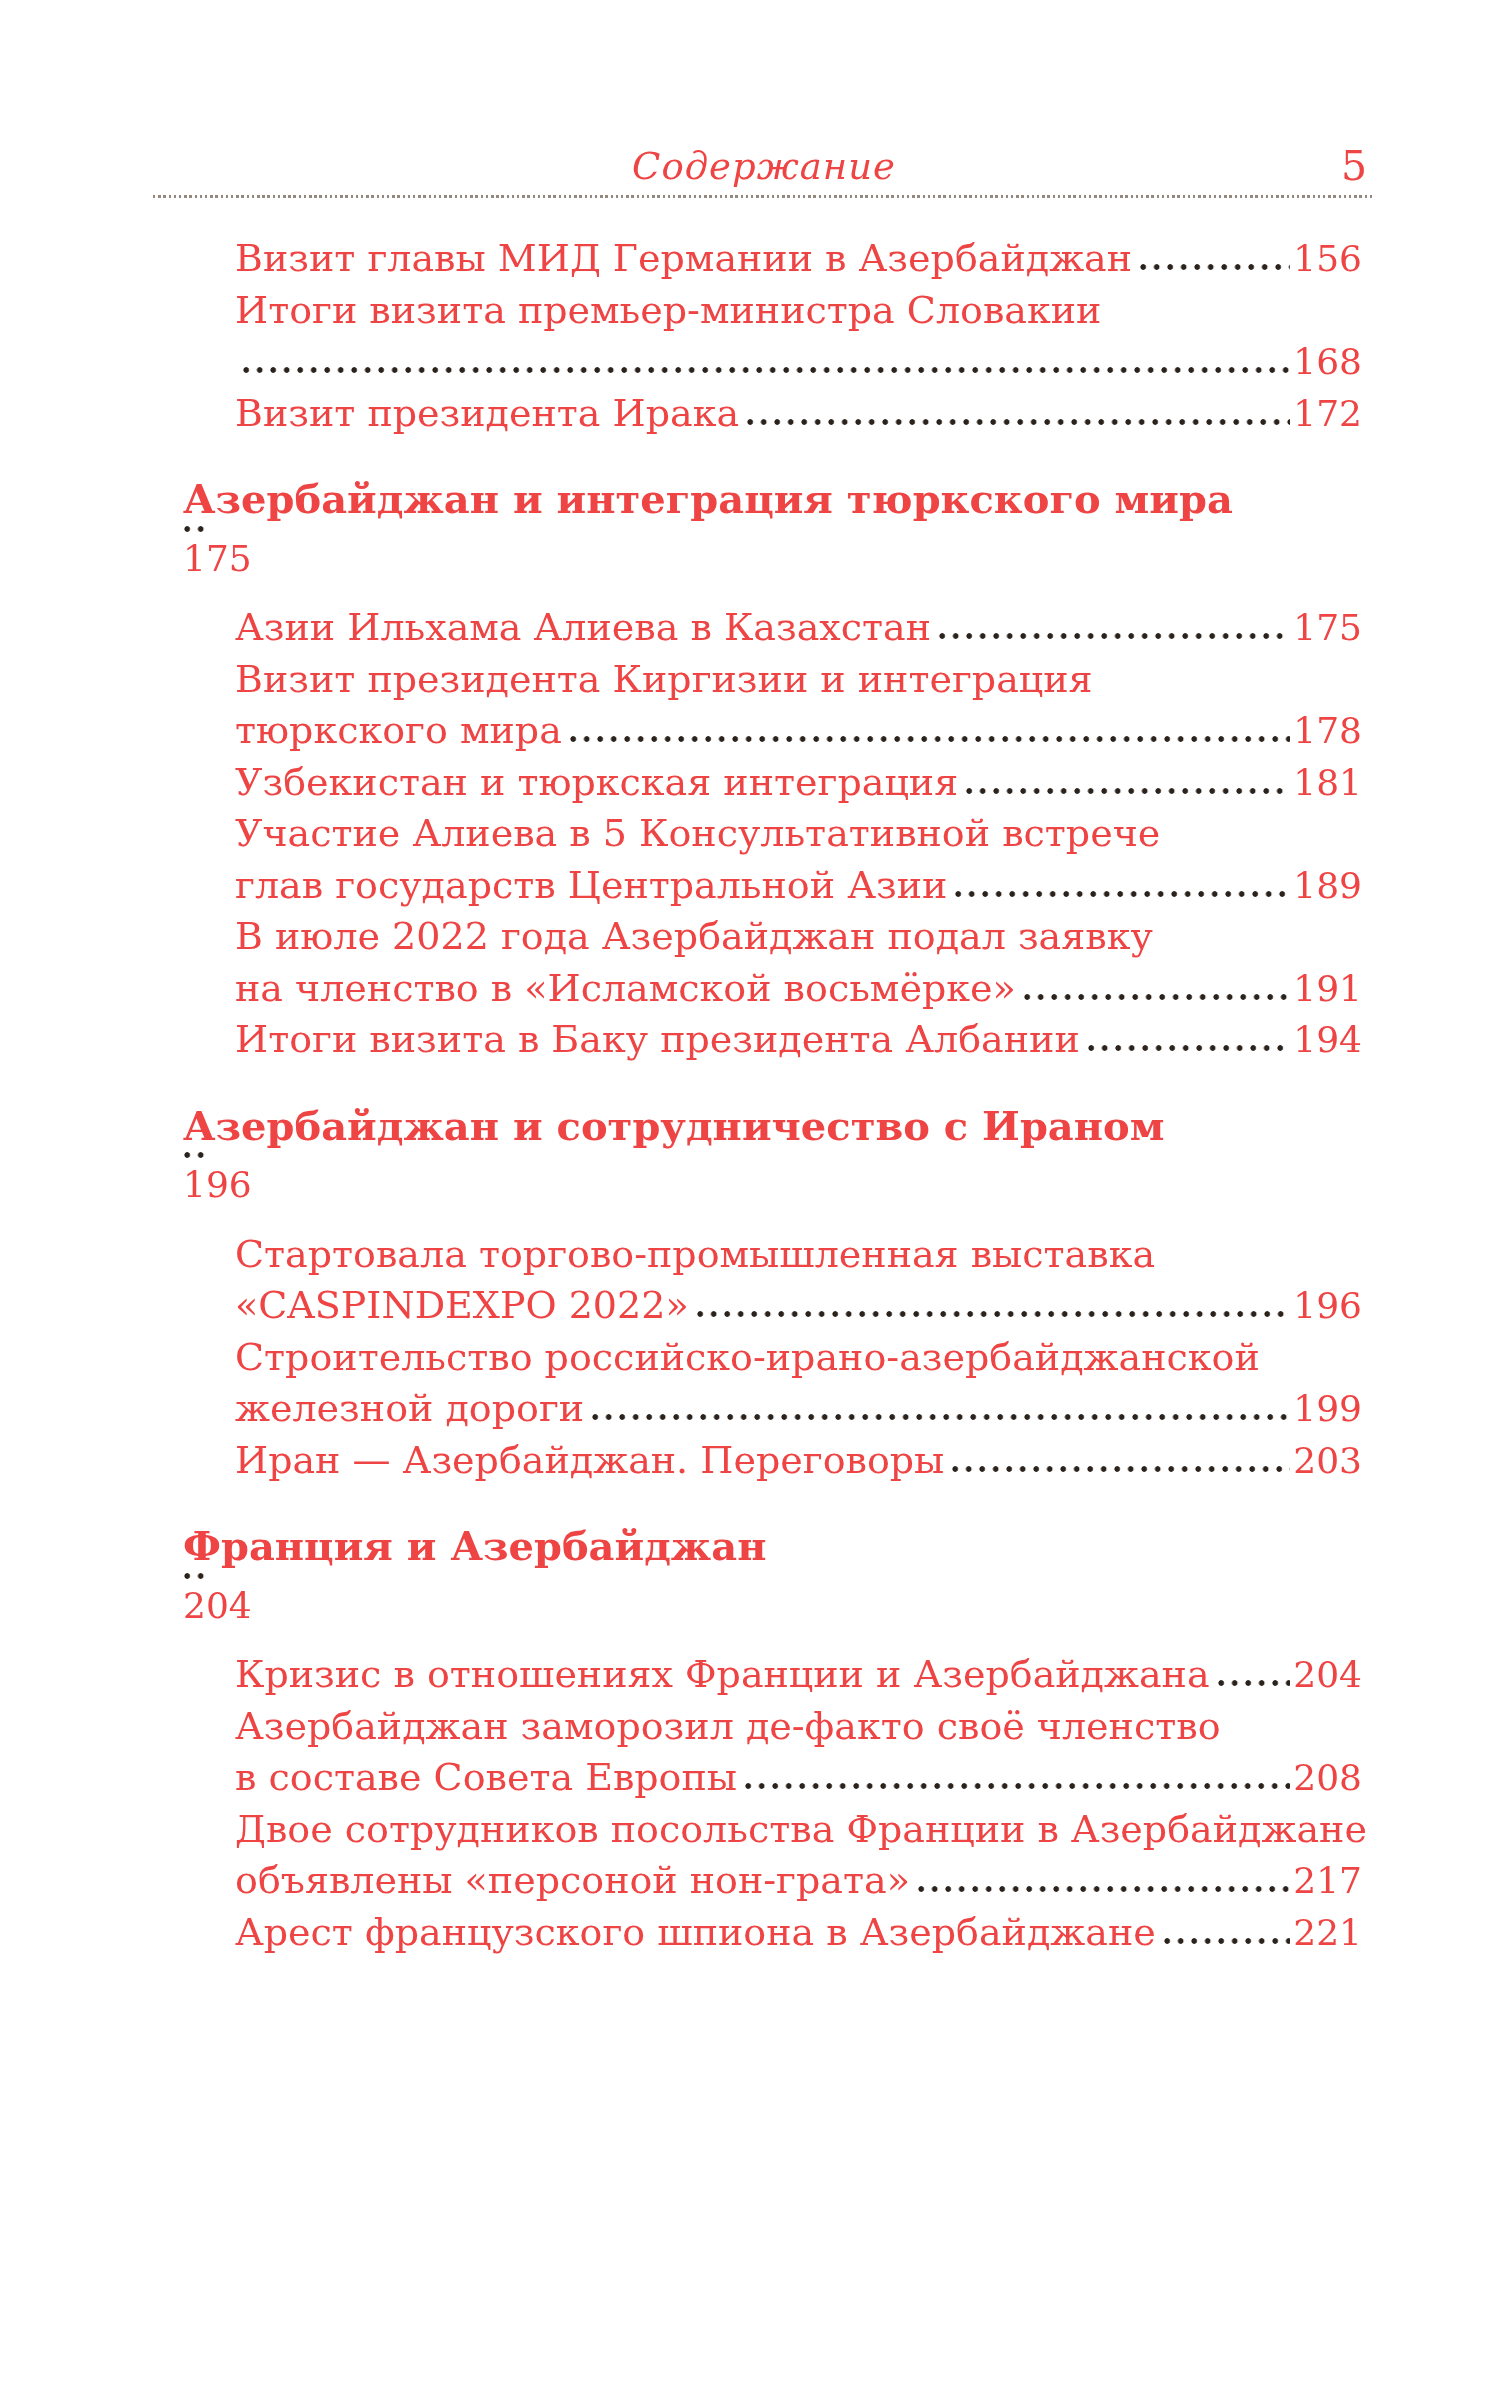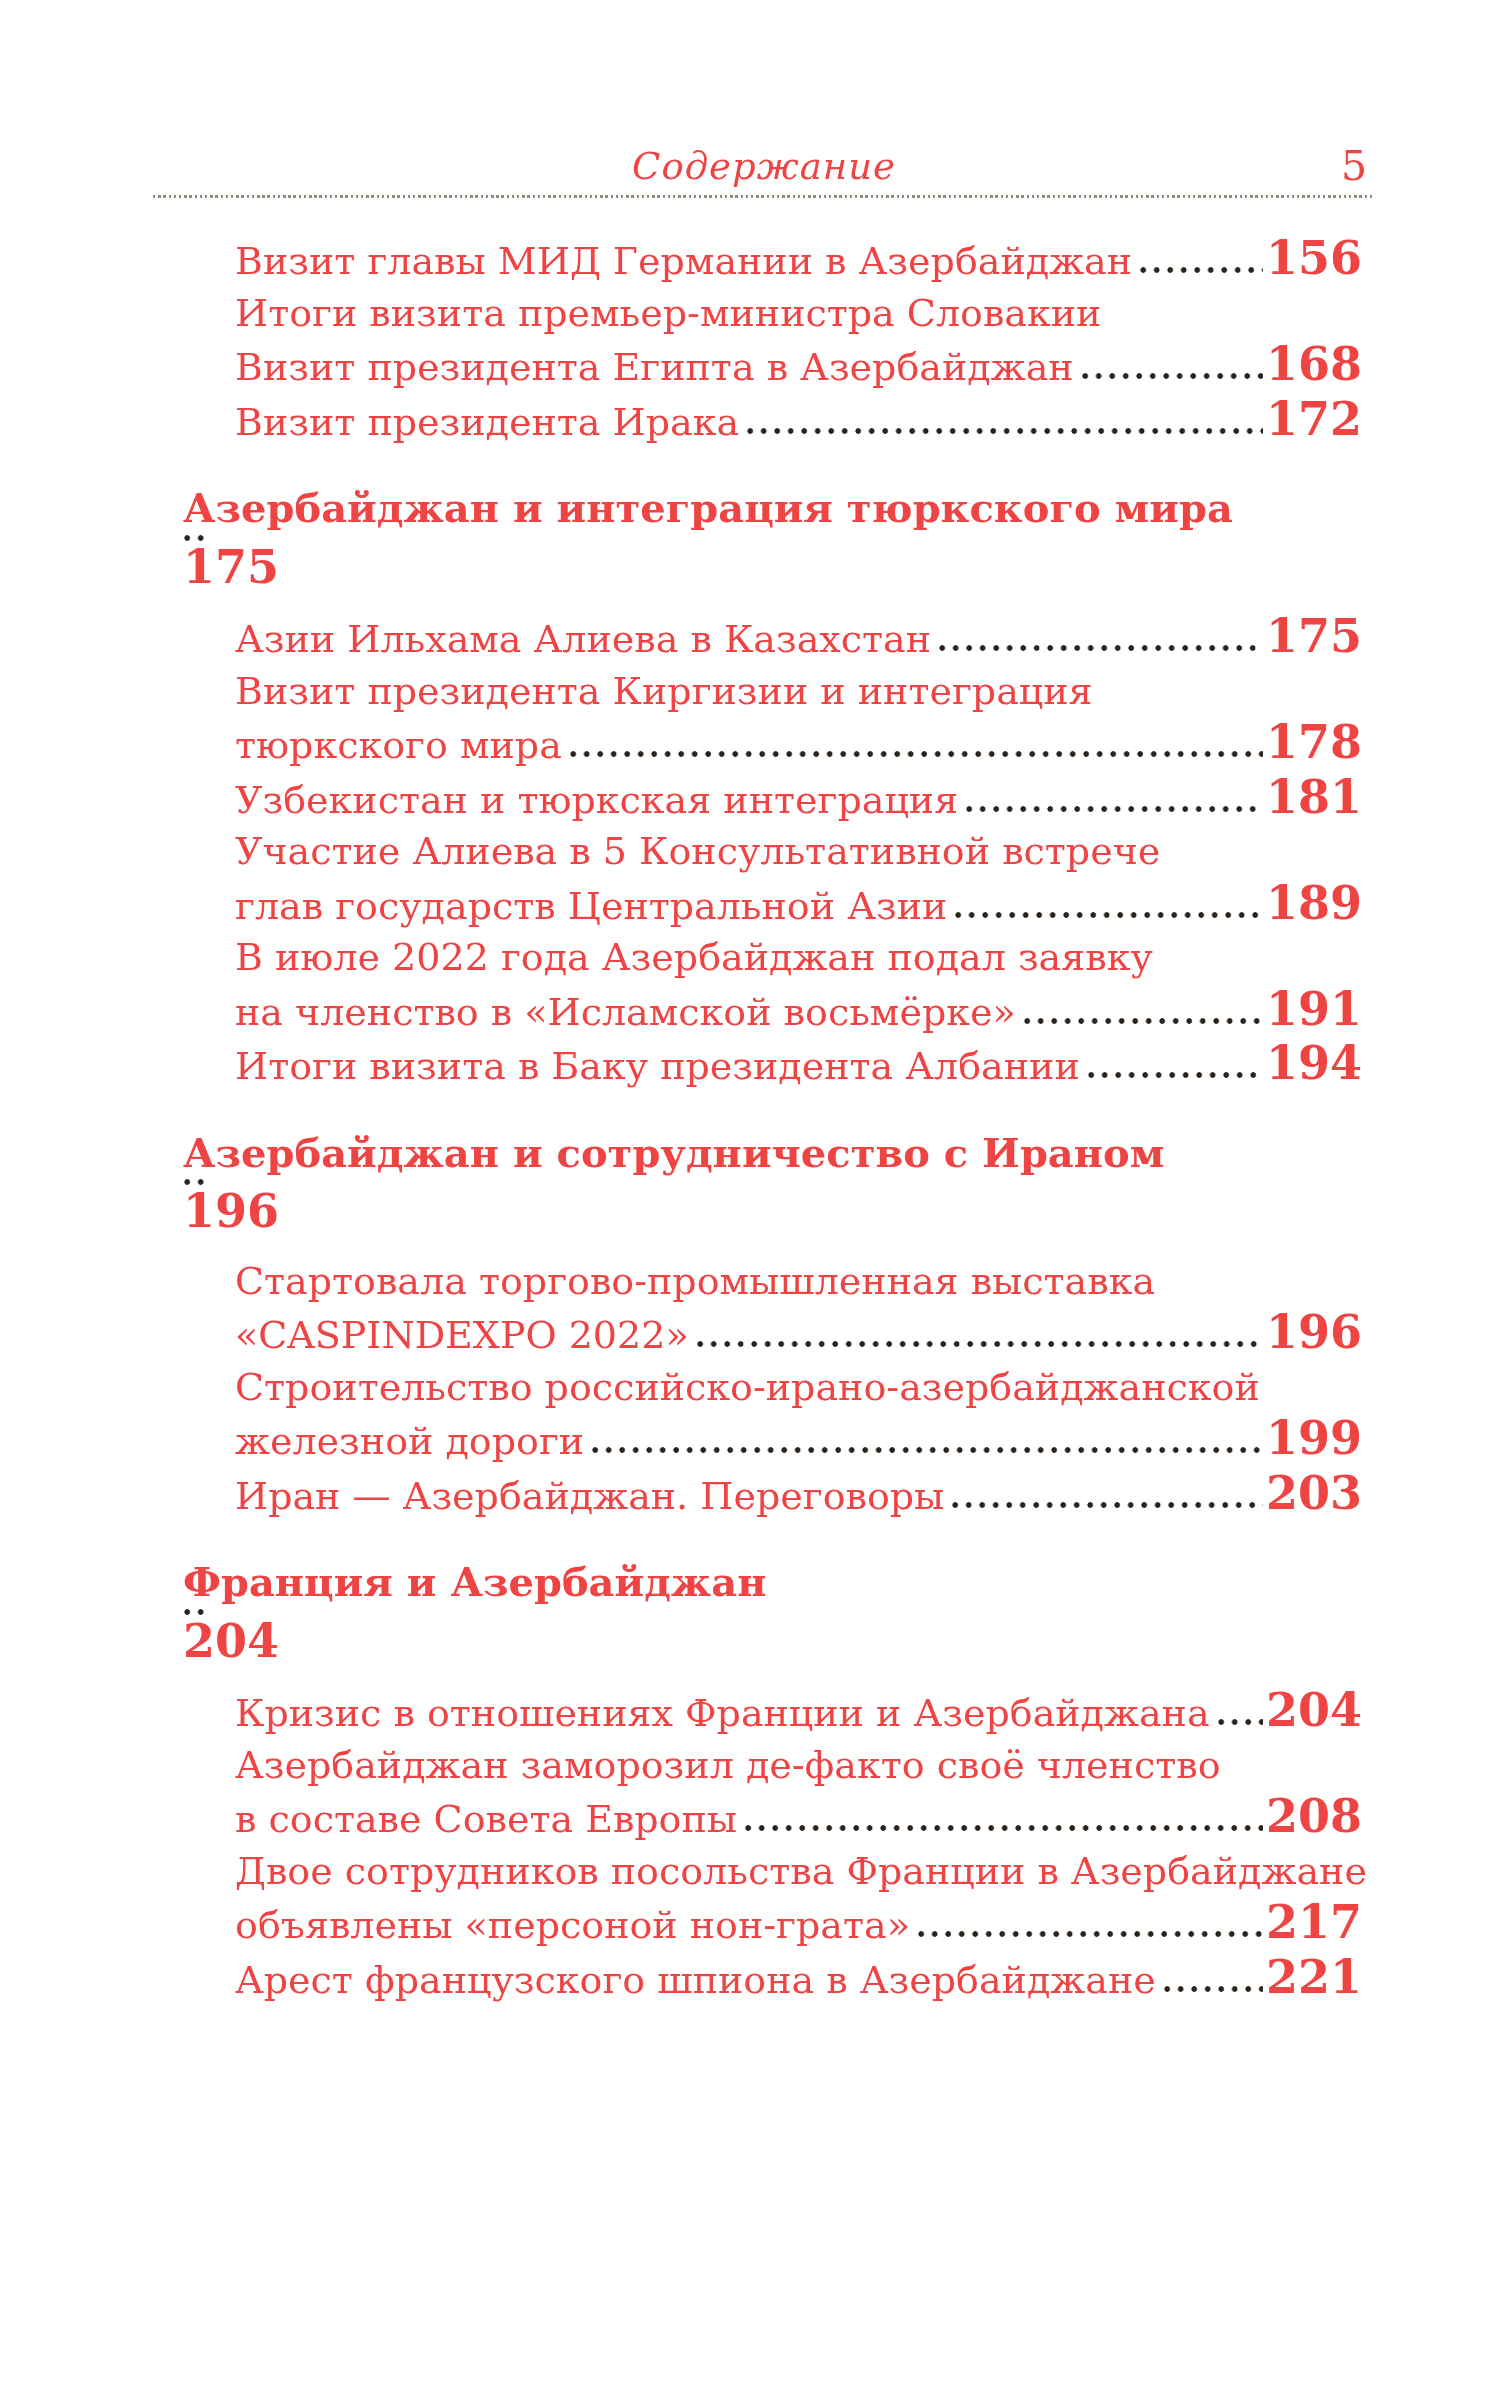--- a/index.html
+++ b/index.html
@@ -64,21 +64,21 @@
     flex: 1 1 auto;
     min-width: 22px;
     height: 8px;
     margin-left: 7px;
     margin-right: 3px;
     background-image: radial-gradient(circle at 4.2px 4px, #2a221b 2.45px, transparent 3.2px);
     background-size: 13.5px 8px;
     background-repeat: repeat-x;
     background-position: left bottom;
   }
-  .pagenum { font-size: 46px; font-weight: bold; }
+  .pagenum { font-size: 36px; font-weight: normal; }
 </style>
 </head>
 <body>
 
 <div class="sheet">
   <div class="content">
 
     <div class="pageheader">
       <span class="running-title">Содержание</span>
       <span class="folio">5</span>
@@ -93,21 +93,20 @@
             <span class="pagenum">156</span>
           </div>
         </div>
         <div class="block entry">
           <div class="line">
             <span class="text">Итоги визита премьер-министра Словакии</span>
           </div>
         </div>
         <div class="block entry">
           <div class="line">
-            <span class="text">Визит президента Египта в Азербайджан</span>
             <span class="leader"></span>
             <span class="pagenum">168</span>
           </div>
         </div>
         <div class="block entry">
           <div class="line">
             <span class="text">Визит президента Ирака</span>
             <span class="leader"></span>
             <span class="pagenum">172</span>
           </div>

